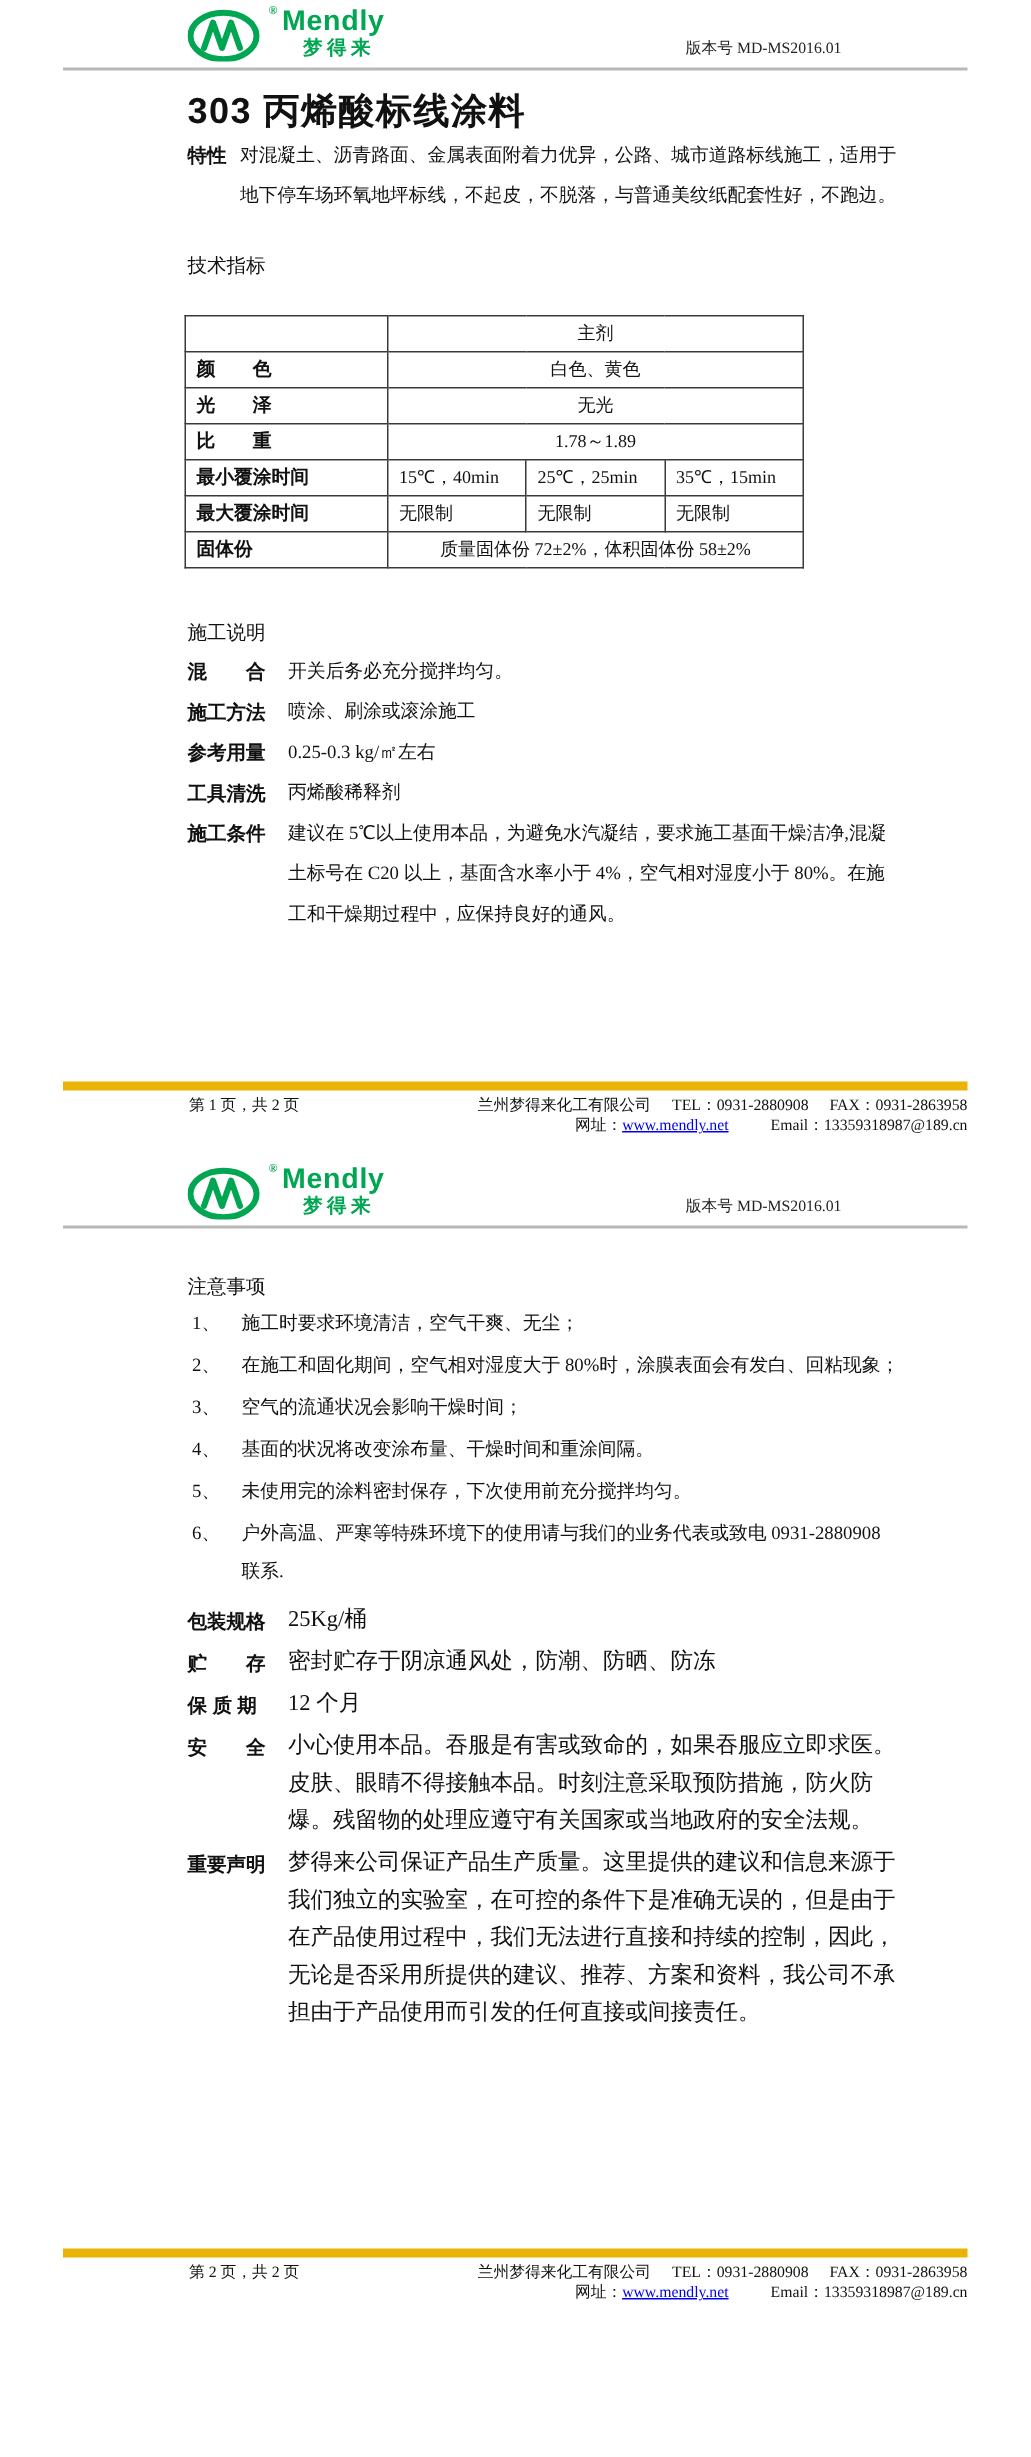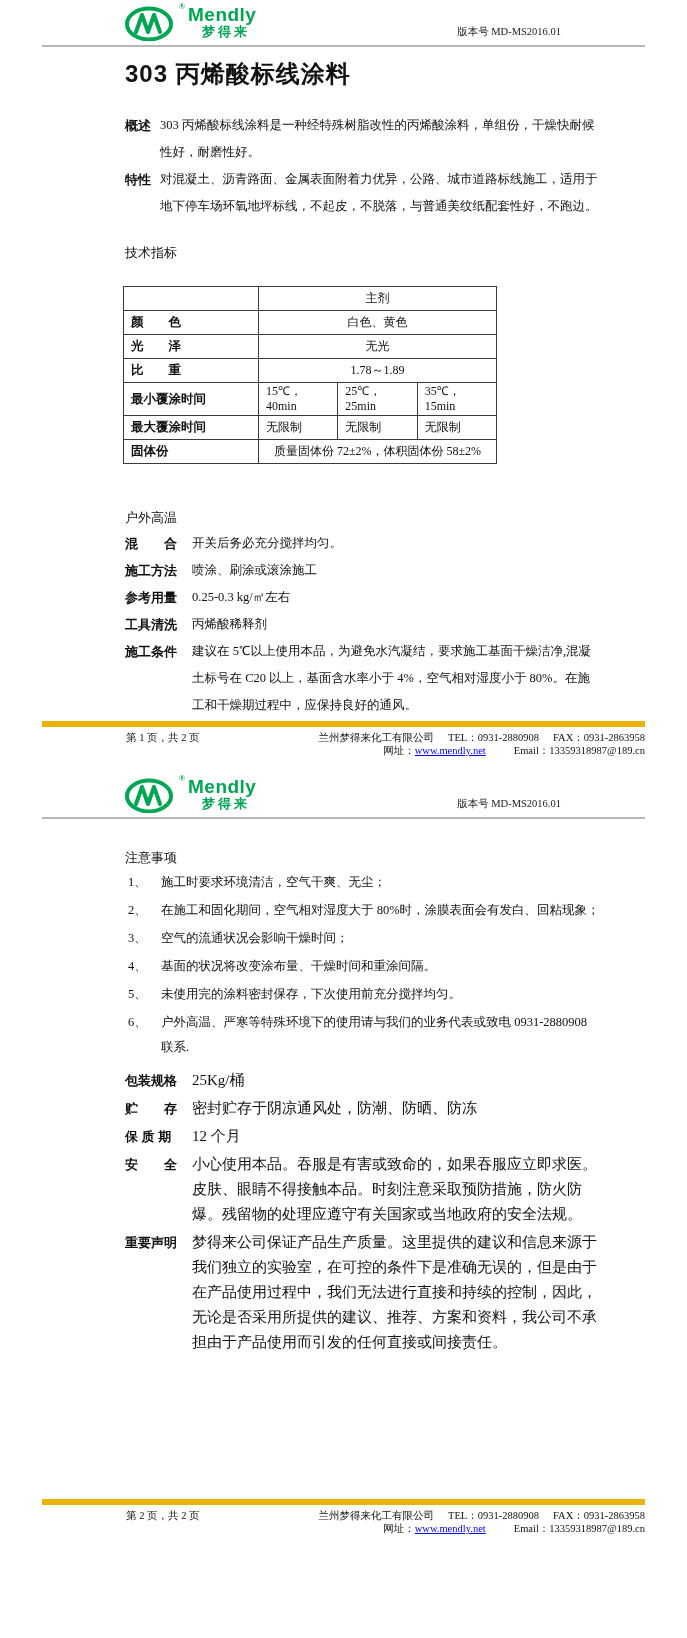--- a/index.html
+++ b/index.html
@@ -59,22 +59,22 @@
     font-weight:bold;font-size:13px;line-height:27px;white-space:nowrap;
   }
   .lrow .txt{flex:1;font-size:12.5px;line-height:27px;}
   .lrow.wide .lbl{flex:0 0 67px;}
   .mt24{margin-top:22px;}
   .mt4{margin-top:3px;}
 
   
   table.spec{
     border-collapse:collapse;
-    margin:24px 0 11px 123px;
-    width:374px;
+    margin:24px 0 0 123px;
+    width:413px;
     font-size:12px;
     table-layout:fixed;
   }
   table.spec td{
     border:1px solid #3a3a3a;
     height:21px;
     padding:1px 7px;
     line-height:15px;
   }
   table.spec td.c1{width:120px;font-family:"Liberation Sans",sans-serif;font-weight:bold;font-size:12.5px;}
@@ -123,24 +123,20 @@
       <span class="logo-text">
         <span class="logo-en">Mendly</span>
         <span class="logo-cn">梦得来</span>
       </span>
     </div>
     <div class="version">版本号 MD-MS2016.01</div>
   </div>
 
   <div class="doc-title">303 丙烯酸标线涂料</div>
 
-  <div class="lrow mt24">
-    <span class="lbl">概述</span>
-    <span class="txt">303 丙烯酸标线涂料是一种经特殊树脂改性的丙烯酸涂料，单组份，干燥快耐候性好，耐磨性好。</span>
-  </div>
 
   <div class="lrow">
     <span class="lbl">特性</span>
     <span class="txt">对混凝土、沥青路面、金属表面附着力优异，公路、城市道路标线施工，适用于地下停车场环氧地坪标线，不起皮，不脱落，与普通美纹纸配套性好，不跑边。</span>
   </div>
 
   <div class="section-heading">技术指标</div>
 
   <table class="spec">
     <tbody>
@@ -172,21 +168,21 @@
       <td>无限制</td>
       <td>无限制</td>
     </tr>
     <tr>
       <td class="c1">固体份</td>
       <td class="center" colspan="3">质量固体份 72±2%，体积固体份 58±2%</td>
     </tr>
   </tbody>
     </table>
 
-  <div class="section-heading" style="margin-top:34px;">户外高温</div>
+  <div class="section-heading" style="margin-top:34px;">施工说明</div>
 
   <div class="lrow wide mt4">
     <span class="lbl">混　　合</span>
     <span class="txt">开关后务必充分搅拌均匀。</span>
   </div>
   <div class="lrow wide">
     <span class="lbl">施工方法</span>
     <span class="txt">喷涂、刷涂或滚涂施工</span>
   </div>
   <div class="lrow wide">

